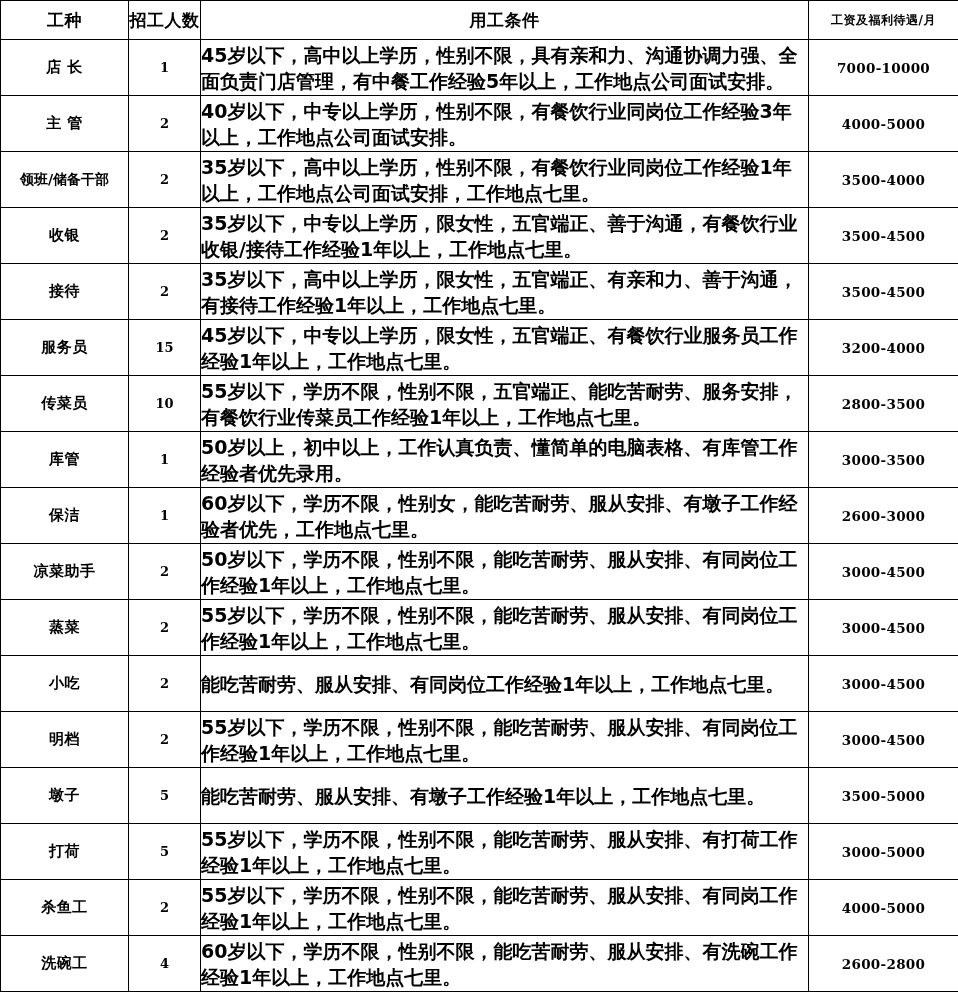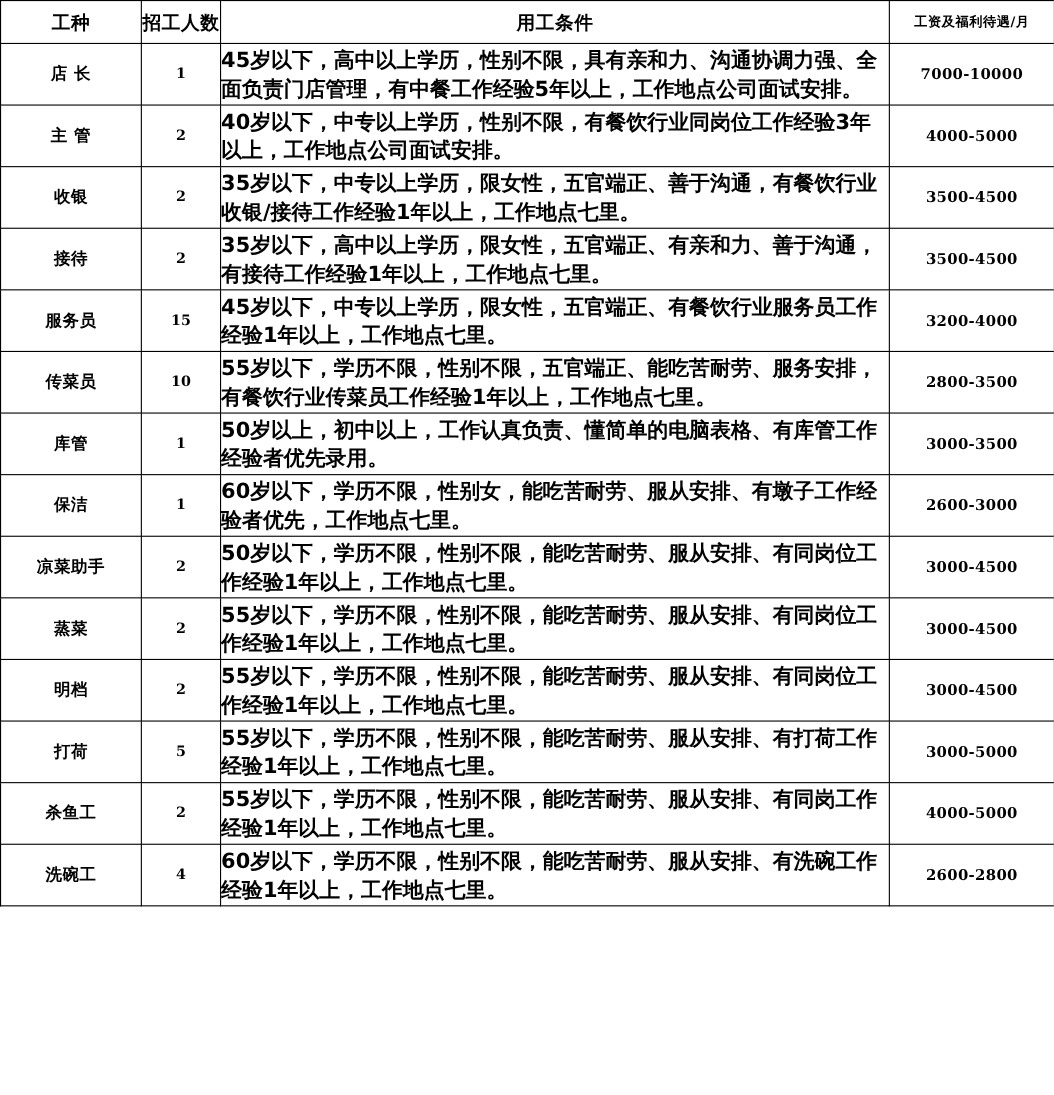--- a/index.html
+++ b/index.html
@@ -118,20 +118,28 @@
       </tr>
       <tr>
         <td class="job"><span class="jname">主 管</span></td>
         <td class="count">2</td>
         <td class="cond">
           <span class="ctext">40岁以下，中专以上学历，性别不限，有餐饮行业同岗位工作经验3年以上，工作地点公司面试安排。</span>
         </td>
         <td class="salary">4000-5000</td>
       </tr>
       <tr>
+        <td class="job long"><span class="jname">领班/储备干部</span></td>
+        <td class="count">2</td>
+        <td class="cond">
+          <span class="ctext">35岁以下，高中以上学历，性别不限，有餐饮行业同岗位工作经验1年以上，工作地点公司面试安排，工作地点七里。</span>
+        </td>
+        <td class="salary">3500-4000</td>
+      </tr>
+      <tr>
         <td class="job"><span class="jname">收银</span></td>
         <td class="count">2</td>
         <td class="cond">
           <span class="ctext">35岁以下，中专以上学历，限女性，五官端正、善于沟通，有餐饮行业收银/接待工作经验1年以上，工作地点七里。</span>
         </td>
         <td class="salary">3500-4500</td>
       </tr>
       <tr>
         <td class="job"><span class="jname">接待</span></td>
         <td class="count">2</td>
@@ -182,26 +190,42 @@
       </tr>
       <tr>
         <td class="job"><span class="jname">蒸菜</span></td>
         <td class="count">2</td>
         <td class="cond">
           <span class="ctext">55岁以下，学历不限，性别不限，能吃苦耐劳、服从安排、有同岗位工作经验1年以上，工作地点七里。</span>
         </td>
         <td class="salary">3000-4500</td>
       </tr>
       <tr>
+        <td class="job"><span class="jname">小吃</span></td>
+        <td class="count">2</td>
+        <td class="cond">
+          <span class="ctext">能吃苦耐劳、服从安排、有同岗位工作经验1年以上，工作地点七里。</span>
+        </td>
+        <td class="salary">3000-4500</td>
+      </tr>
+      <tr>
         <td class="job"><span class="jname">明档</span></td>
         <td class="count">2</td>
         <td class="cond">
           <span class="ctext">55岁以下，学历不限，性别不限，能吃苦耐劳、服从安排、有同岗位工作经验1年以上，工作地点七里。</span>
         </td>
         <td class="salary">3000-4500</td>
+      </tr>
+      <tr>
+        <td class="job"><span class="jname">墩子</span></td>
+        <td class="count">5</td>
+        <td class="cond">
+          <span class="ctext">能吃苦耐劳、服从安排、有墩子工作经验1年以上，工作地点七里。</span>
+        </td>
+        <td class="salary">3500-5000</td>
       </tr>
       <tr>
         <td class="job"><span class="jname">打荷</span></td>
         <td class="count">5</td>
         <td class="cond">
           <span class="ctext">55岁以下，学历不限，性别不限，能吃苦耐劳、服从安排、有打荷工作经验1年以上，工作地点七里。</span>
         </td>
         <td class="salary">3000-5000</td>
       </tr>
       <tr>

